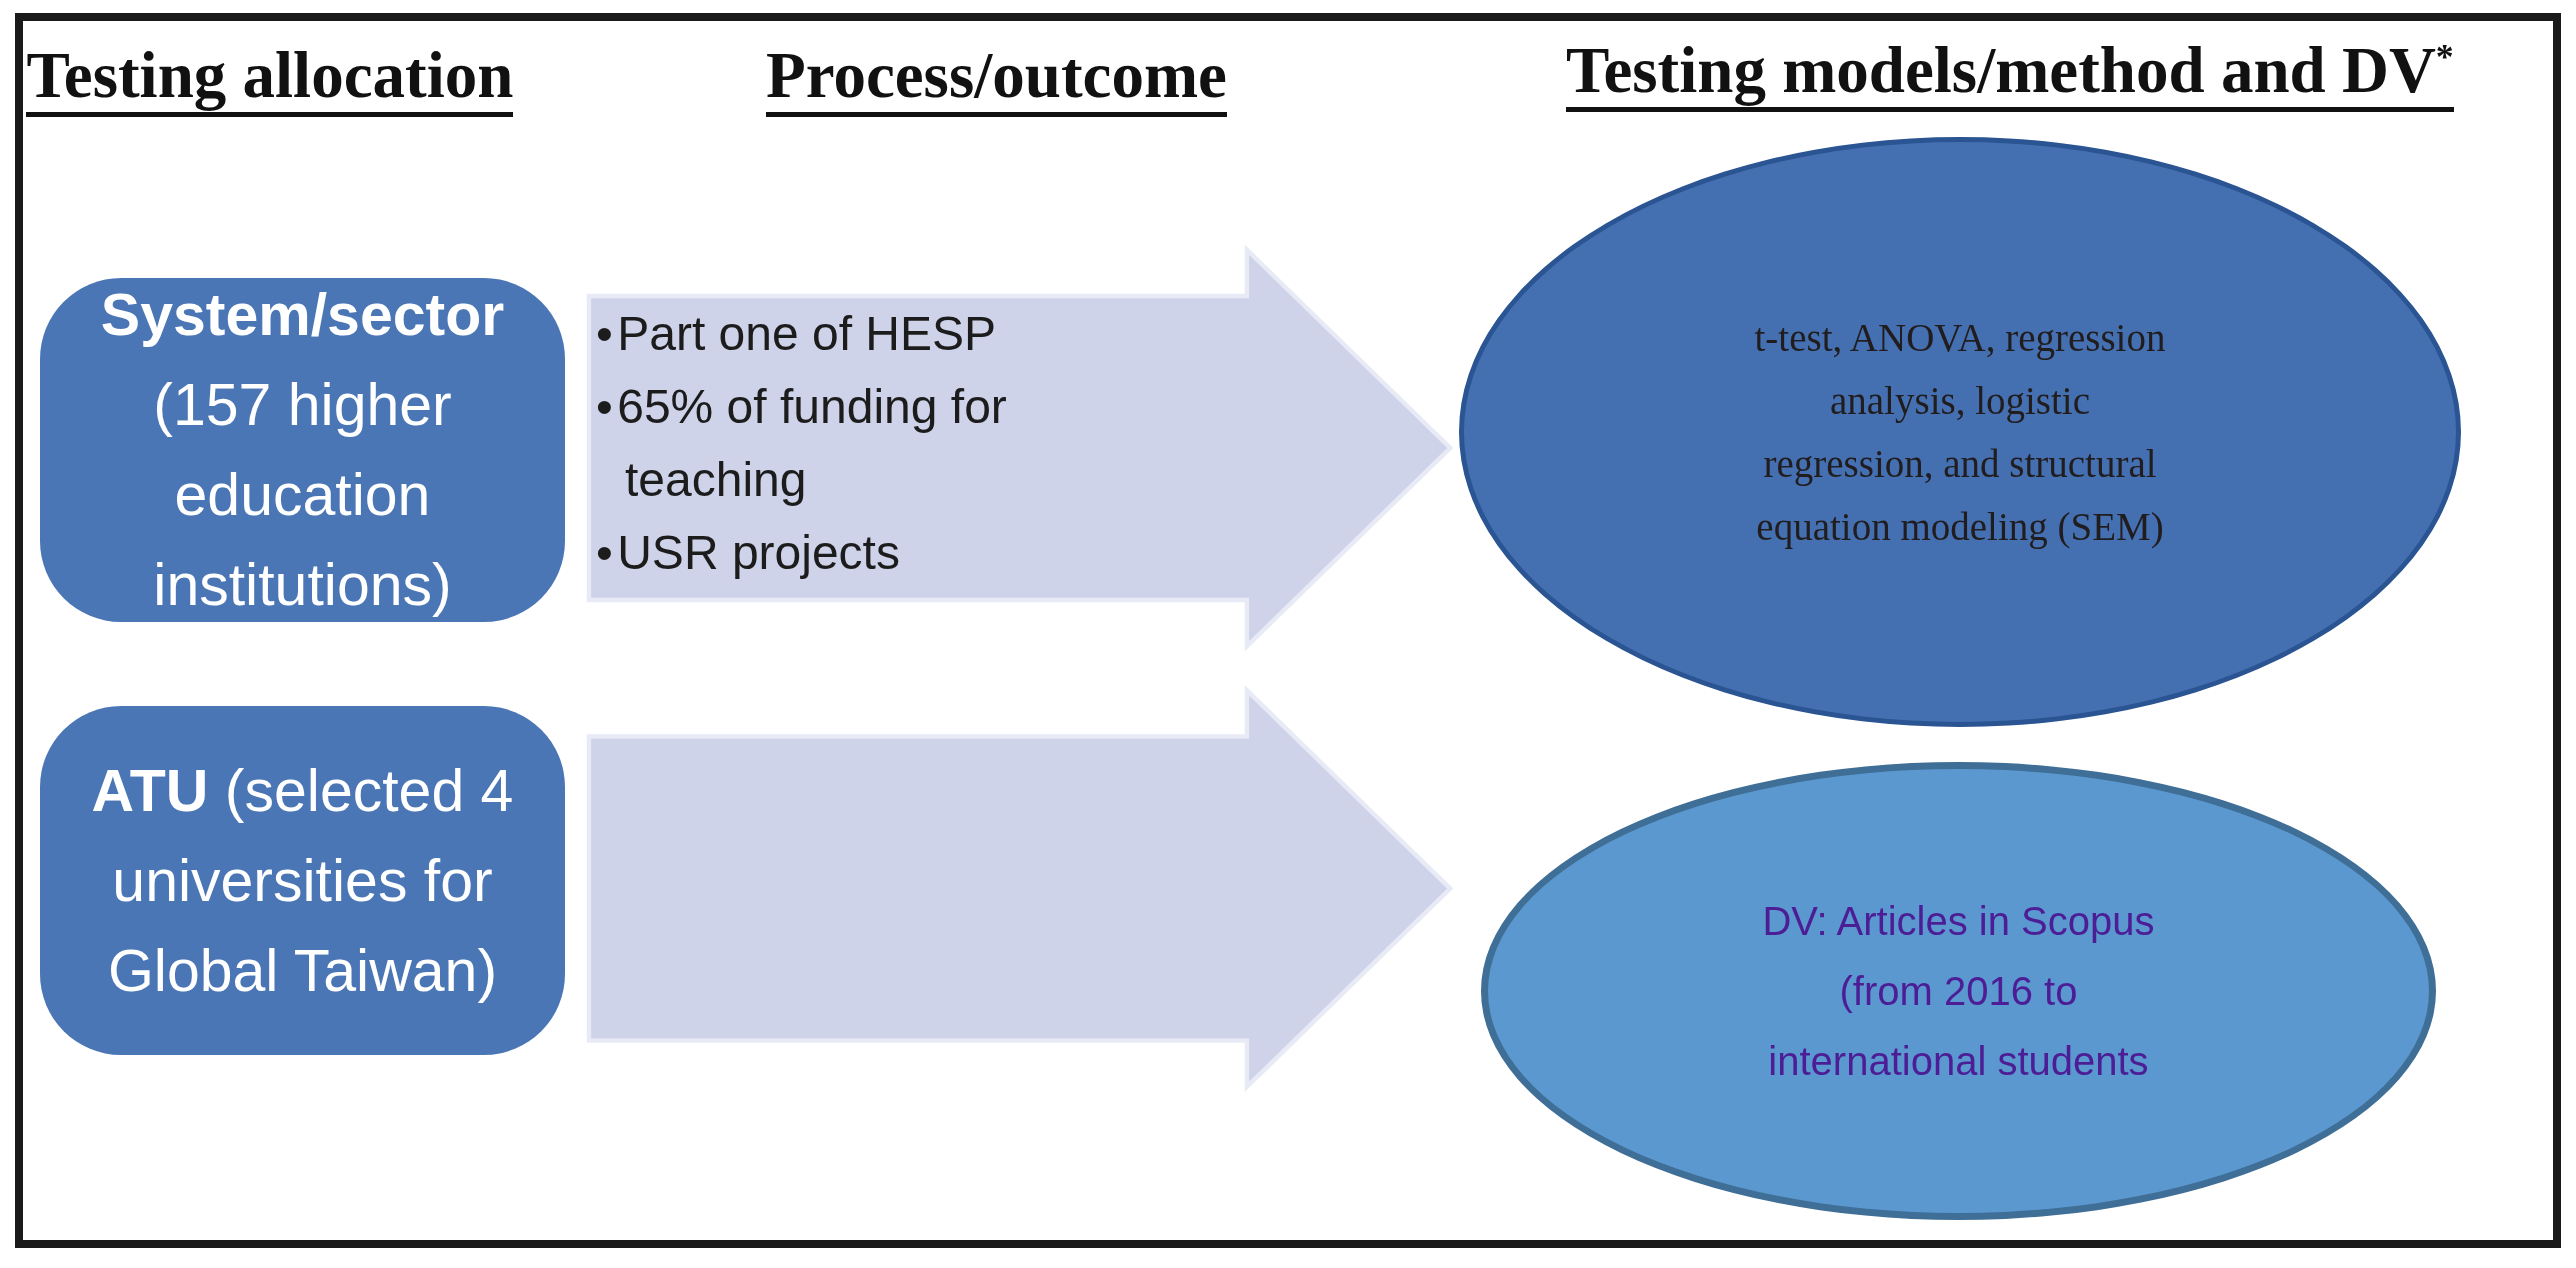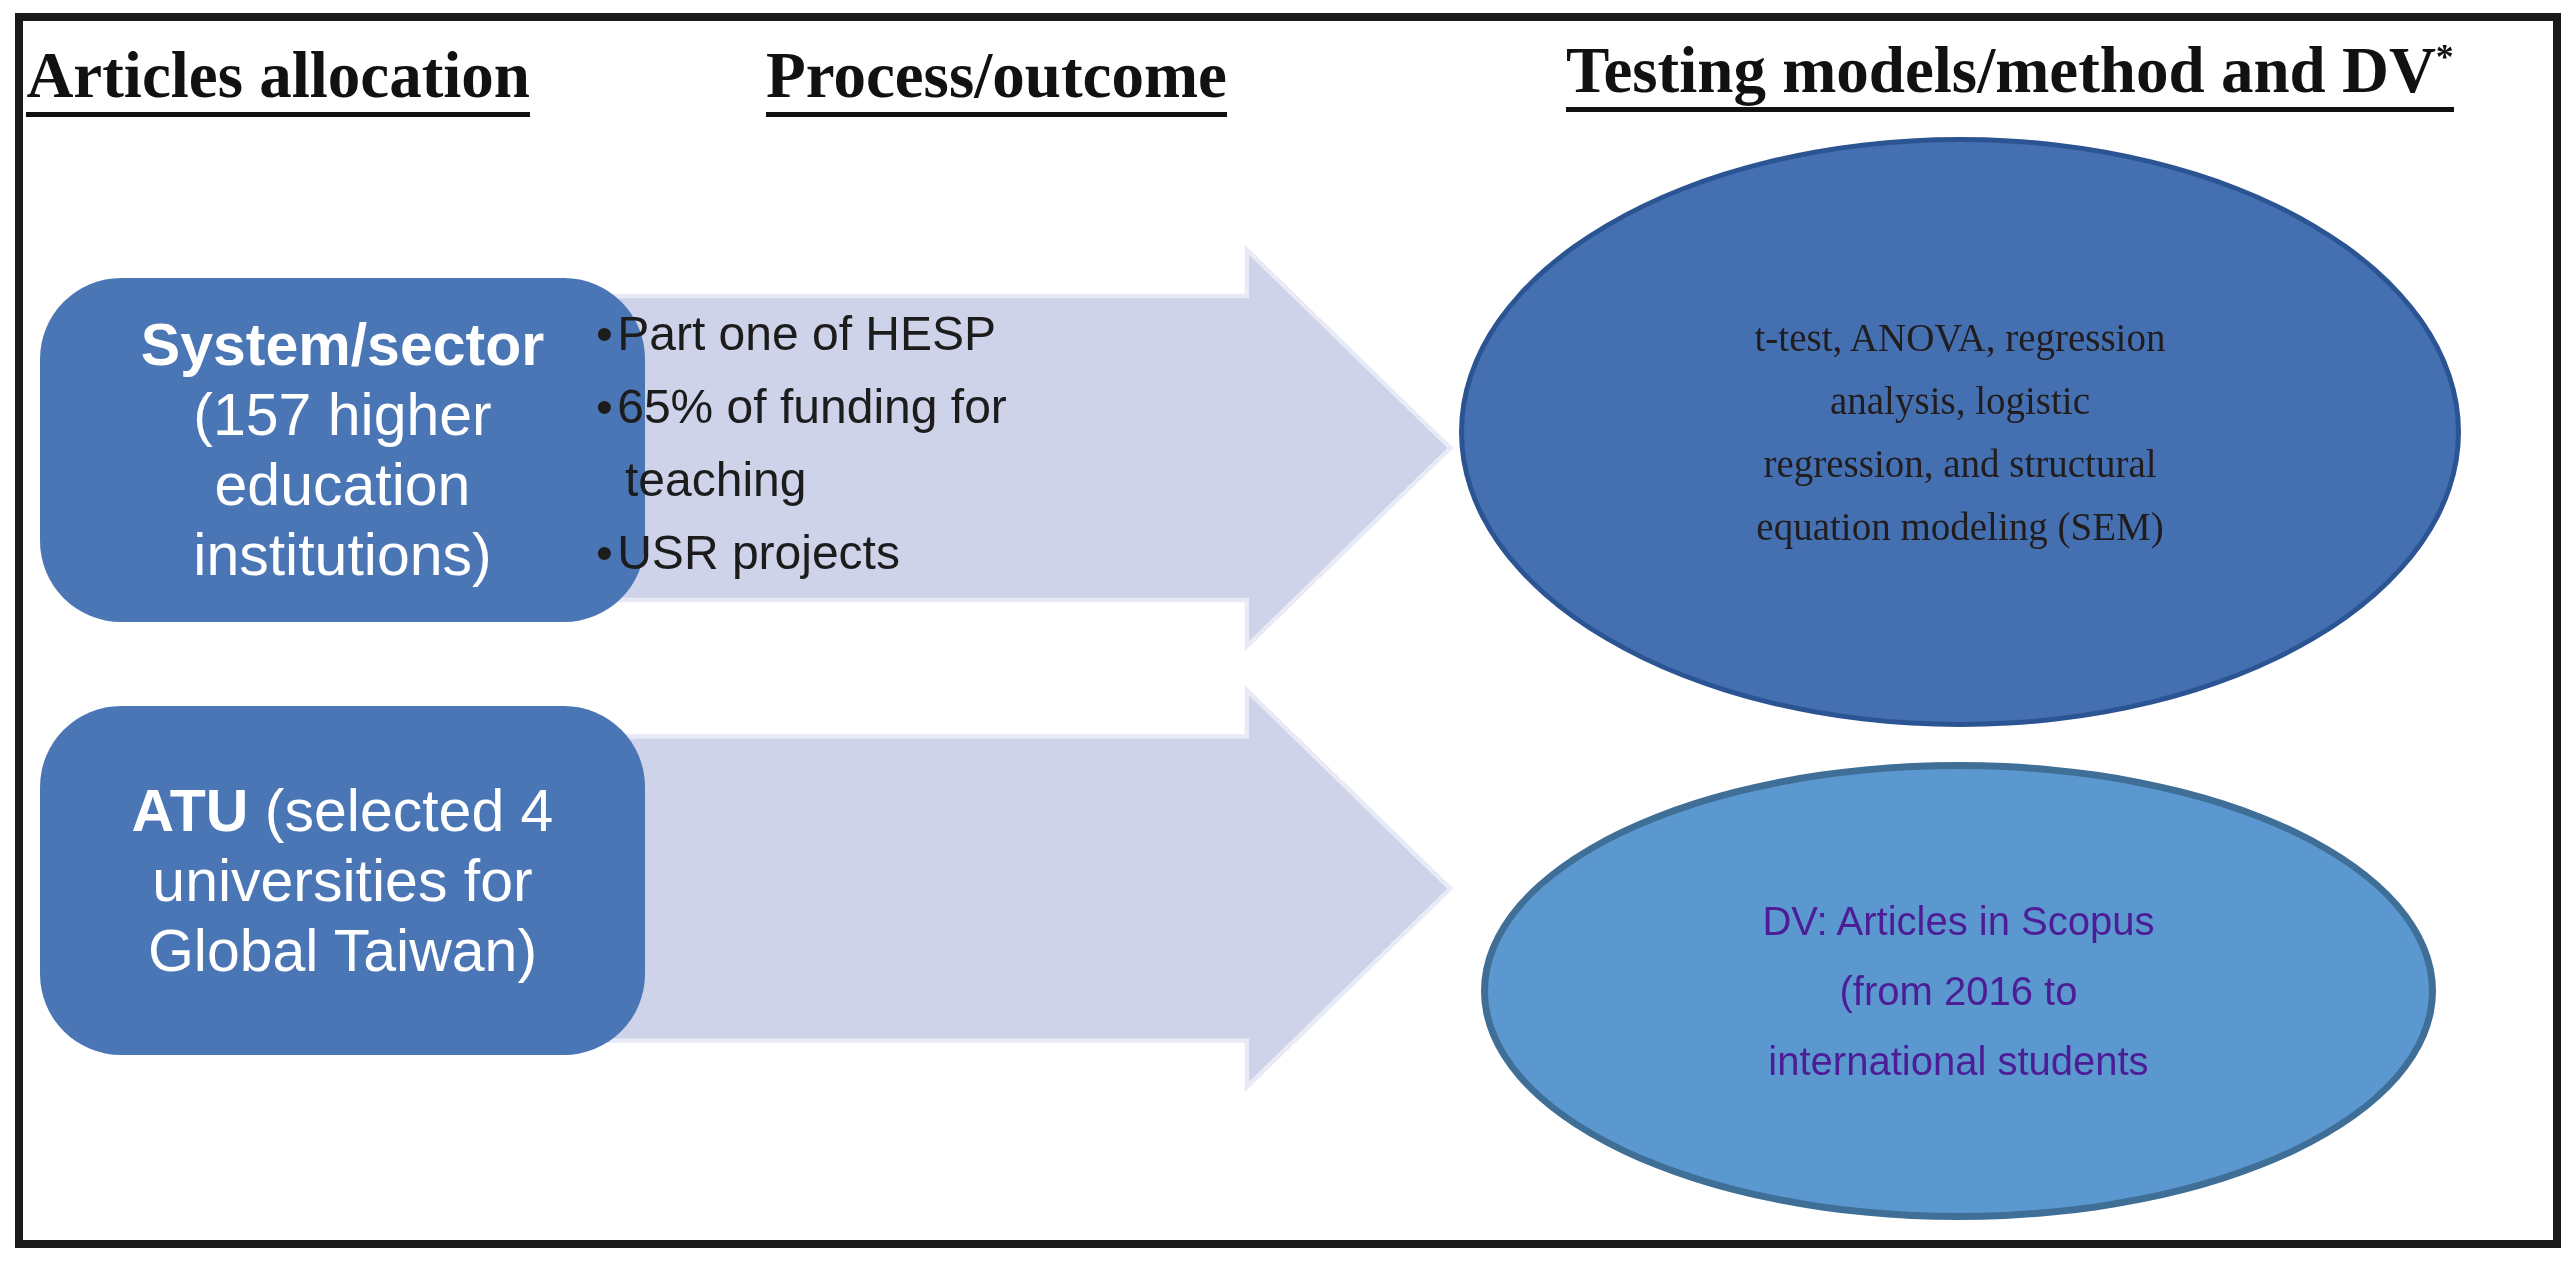--- a/index.html
+++ b/index.html
@@ -30,27 +30,28 @@
     border-bottom:5.9px solid #111111;
     padding-bottom:4.4px;
   }
   .hdr sup{font-size:0.55em;vertical-align:super;line-height:0;}
   .hdr1{left:26.4px;top:43px;}
   .hdr2{left:766px;top:43px;}
   .hdr3{left:1566px;top:38px;}
 
   
   .fund-box{
-    position:absolute;left:40px;width:605px;
+    position:absolute;left:40px;width:525px;
     background:var(--box-blue);
     border-radius:81px;
     display:flex;flex-direction:column;justify-content:center;align-items:center;
     color:#ffffff;
     font-size:59px;line-height:70px;
     text-align:center;
+    gap:20px;
   }
   .fund-box .bold{font-weight:bold;}
   .box1{top:278px;height:344px;}
   .box2{top:706px;height:349px;}
 
   
   svg.arrows{position:absolute;left:0;top:0;width:2576px;height:1269px;}
   polygon.arrow{
     fill:var(--arrow-fill);
     stroke:var(--arrow-border);
@@ -96,21 +97,21 @@
 <div class="stage">
 
   <div class="frame"></div>
 
   <svg class="arrows" viewBox="0 0 3508 1728">
     <polygon class="arrow" points="802,403 1698,403 1698,340 1975,610 1698,880 1698,817 802,817"></polygon>
     <polygon class="arrow" points="802,1003 1698,1003 1698,940 1975,1210 1698,1480 1698,1417 802,1417"></polygon>
   </svg>
 
   <div class="hdr hdr1">
-    <span class="u">Articles allocation</span>
+    <span class="u">Testing allocation</span>
   </div>
   <div class="hdr hdr2">
     <span class="u">Process/outcome</span>
   </div>
   <div class="hdr hdr3">
     <span class="u"><span>Testing models/method and DV</span><sup>*</sup></span>
   </div>
 
   <div class="fund-box box1">
     <div class="bold">System/sector</div>

